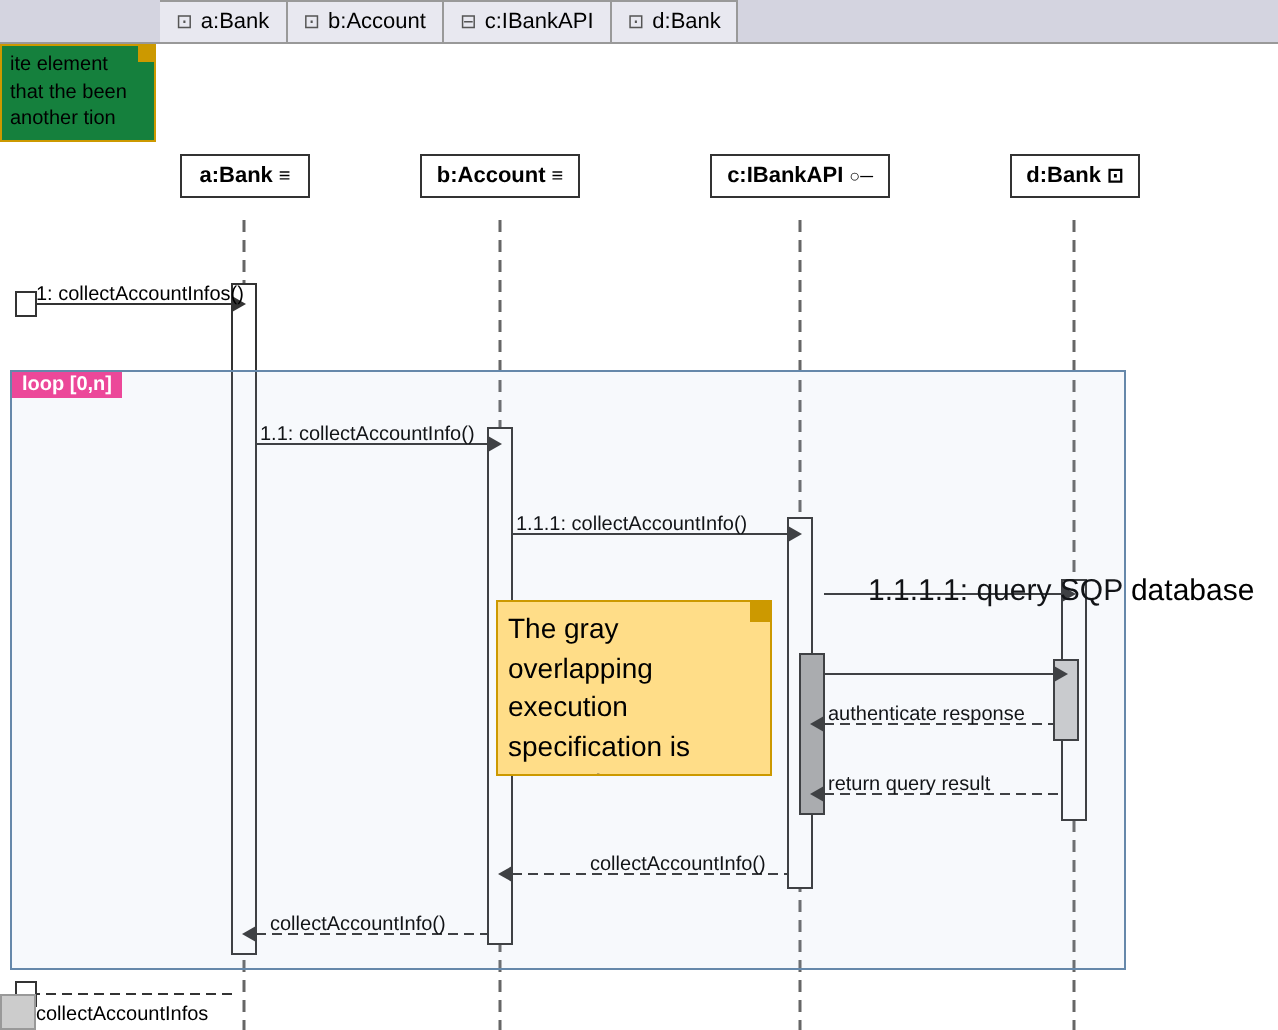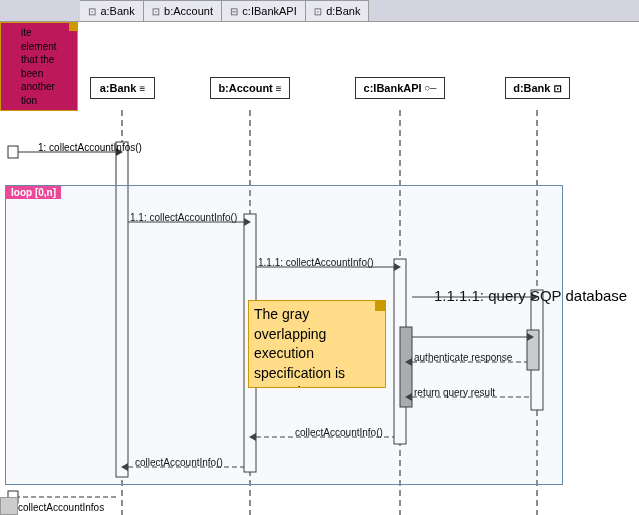--- a/index.html
+++ b/index.html
@@ -127,21 +127,21 @@
     <span>c:IBankAPI</span>
   </div>
   <div class="tab">
     <span class="tab-icon">⊡</span>
     <span>d:Bank</span>
   </div>
 </div>
 
 <div class="diagram">
 
-  <div class="note-box" style="position:absolute;top:0;left:0;width:78px;background:#be185d;border:1px solid #cc9900;padding:3px 20px;font-size:10px;line-height:1.35;z-index:10;">
+  <div class="note-box" style="position:absolute;top:0;left:0;width:78px;background:#15803d;border:1px solid #cc9900;padding:3px 4px;font-size:10px;line-height:1.35;z-index:10;">
     <div class="note-box-fold" style="position:absolute;top:0;right:0;width:8px;height:8px;background:#cc9900;"></div>
     <span>ite element that the been another tion</span>
   </div>
 
   <div class="lifeline-header" style="left:90px;top:55px;width:65px;">
     <div class="lifeline-header-inner">
       <span>a:Bank</span>
       <span style="font-size:10px;">≡</span>
     </div>
   </div>
@@ -216,21 +216,21 @@
     <line x1="128" y1="445" x2="244" y2="445" stroke="#333" stroke-width="1" stroke-dasharray="5,3"></line>
     <polygon points="128,441 121,445 128,449" fill="#333"></polygon>
 
     <line x1="15" y1="475" x2="116" y2="475" stroke="#333" stroke-width="1" stroke-dasharray="5,3"></line>
     <polygon points="15,471 8,475 15,479" fill="#333"></polygon>
 
     <rect x="8" y="124" width="10" height="12" fill="white" stroke="#333" stroke-width="1"></rect>
     <rect x="8" y="469" width="10" height="12" fill="white" stroke="#333" stroke-width="1"></rect>
   </svg>
 
-  <div class="message-label" style="position:absolute;top:120px;left:18px;font-size:10px;margin-left:20px;">1: collectAccountInfos()</div>
+  <div class="message-label" style="position:absolute;top:120px;left:18px;font-size:10px;">1: collectAccountInfos()</div>
   <div class="message-label" style="position:absolute;top:190px;left:130px;font-size:10px;">1.1: collectAccountInfo()</div>
   <div class="message-label" style="position:absolute;top:235px;left:258px;font-size:10px;">1.1.1: collectAccountInfo()</div>
   <div class="message-label" style="position:absolute;top:265px;left:434px;font-size:15px;">1.1.1.1: query SQP database</div>
   <div class="message-label" style="position:absolute;top:330px;left:414px;font-size:10px;">authenticate response</div>
   <div class="message-label" style="position:absolute;top:365px;left:414px;font-size:10px;">return query result</div>
   <div class="message-label" style="position:absolute;top:405px;left:295px;font-size:10px;">collectAccountInfo()</div>
   <div class="message-label" style="position:absolute;top:435px;left:135px;font-size:10px;">collectAccountInfo()</div>
 
   <div style="position:absolute;top:163px;left:5px;width:558px;height:300px;border:1px solid #6688aa;background:rgba(180,200,230,0.1);">
     <div style="display:inline-block;background:#ec4899;color:white;padding:1px 5px;font-size:10px;font-weight:bold;">loop [0,n]</div>

